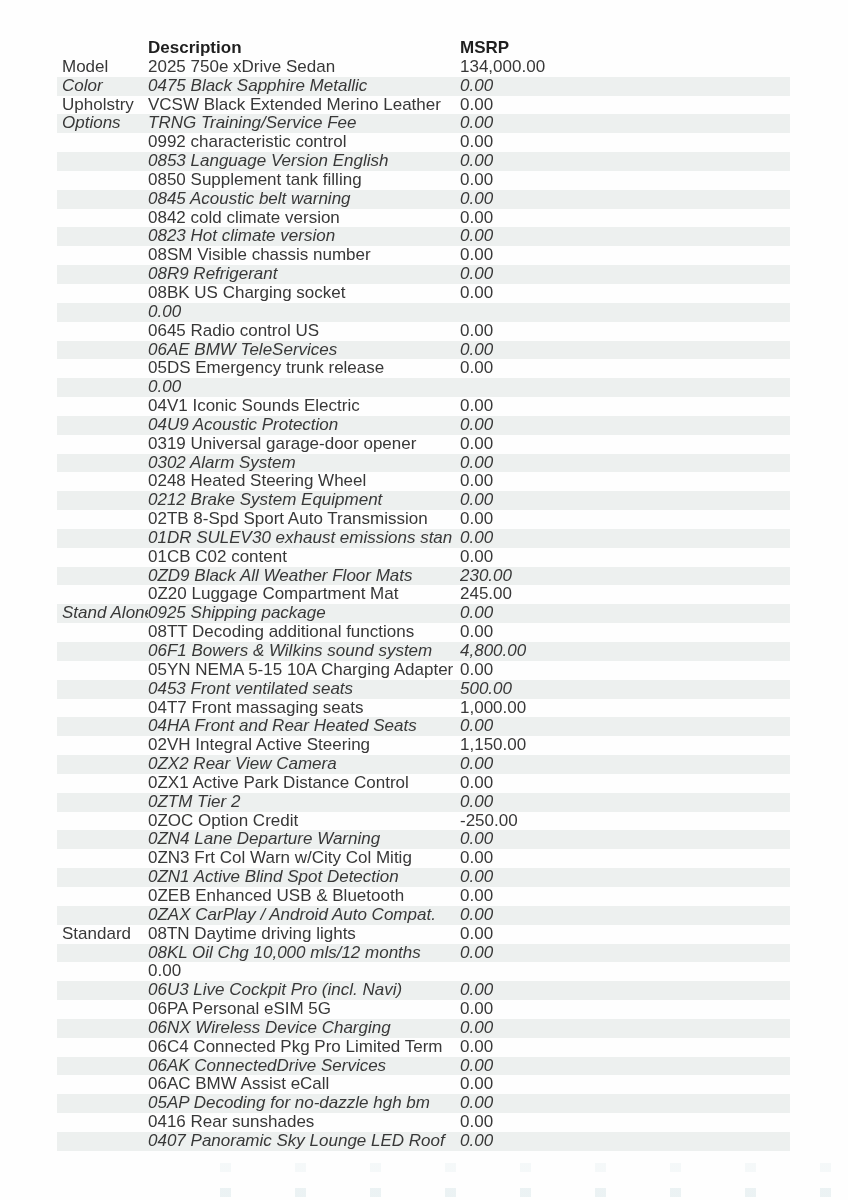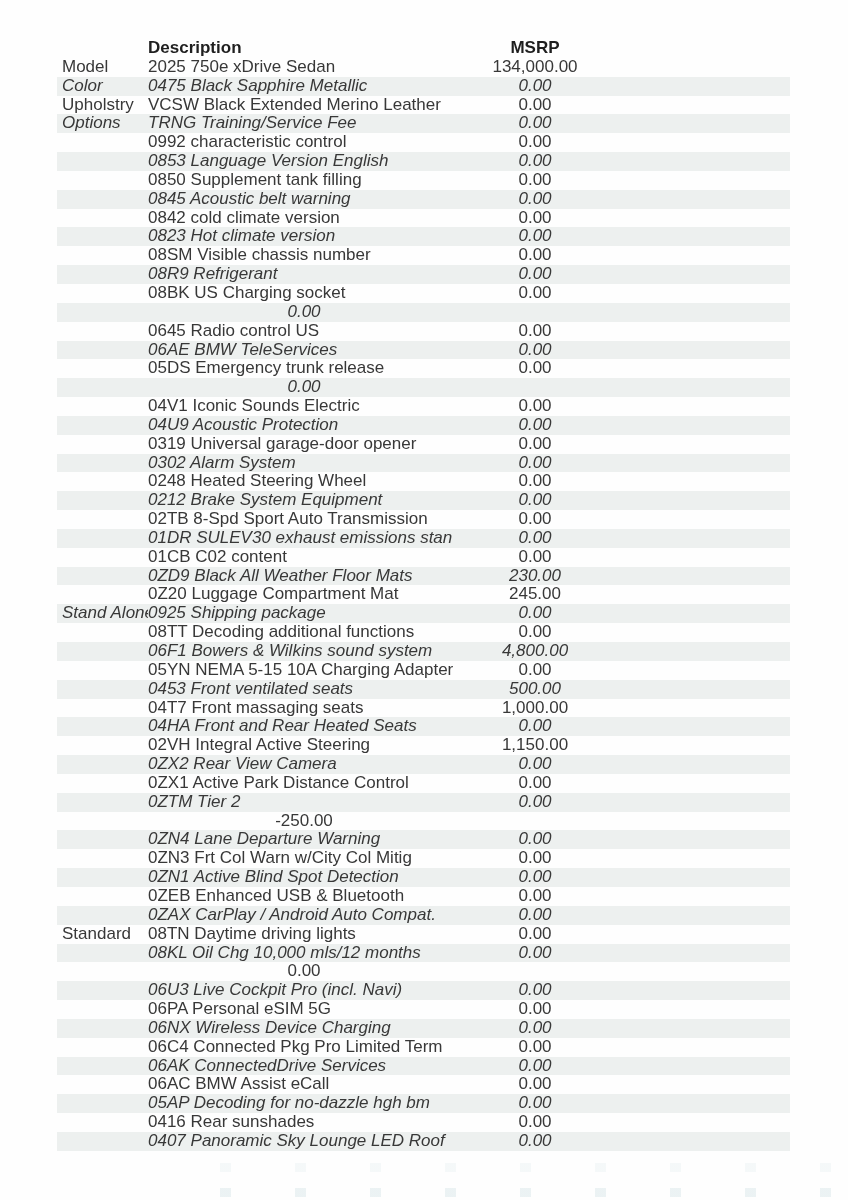--- a/index.html
+++ b/index.html
@@ -42,21 +42,21 @@
     font-style: italic;
   }
   .cell {
     white-space: nowrap;
     overflow: hidden;
   }
   .cell.cat {
     padding-left: 5px;
   }
   .cell.msrp {
-    text-align: center;
+    text-align: left;
   }
   .artifact-band {
     position: absolute;
     left: 220px;
     right: 0;
     height: 9px;
     background: repeating-linear-gradient(90deg,
       rgba(213, 228, 231, 0.45) 0px, rgba(213, 228, 231, 0.45) 11px,
       rgba(255, 255, 255, 0) 11px, rgba(255, 255, 255, 0) 75px);
     pointer-events: none;
@@ -309,20 +309,21 @@
     <div class="cell spacer"></div>
   </div>
         <div class="row striped">
     <div class="cell cat"></div>
     <div class="cell desc">0ZTM Tier 2</div>
     <div class="cell msrp">0.00</div>
     <div class="cell spacer"></div>
   </div>
         <div class="row">
     <div class="cell cat"></div>
+    <div class="cell desc">0ZOC Option Credit</div>
     <div class="cell msrp">-250.00</div>
     <div class="cell spacer"></div>
   </div>
         <div class="row striped">
     <div class="cell cat"></div>
     <div class="cell desc">0ZN4 Lane Departure Warning</div>
     <div class="cell msrp">0.00</div>
     <div class="cell spacer"></div>
   </div>
         <div class="row">

